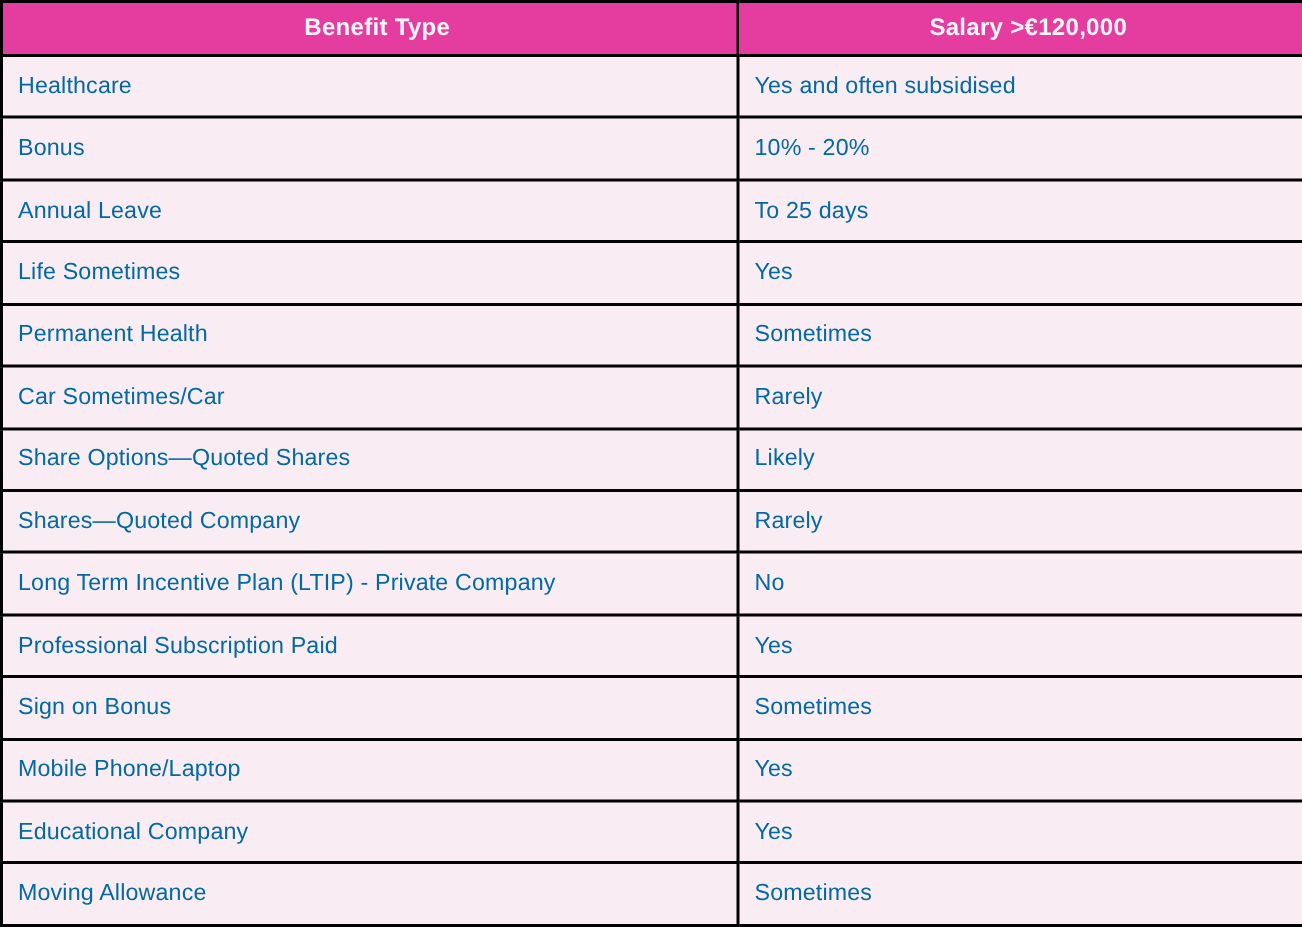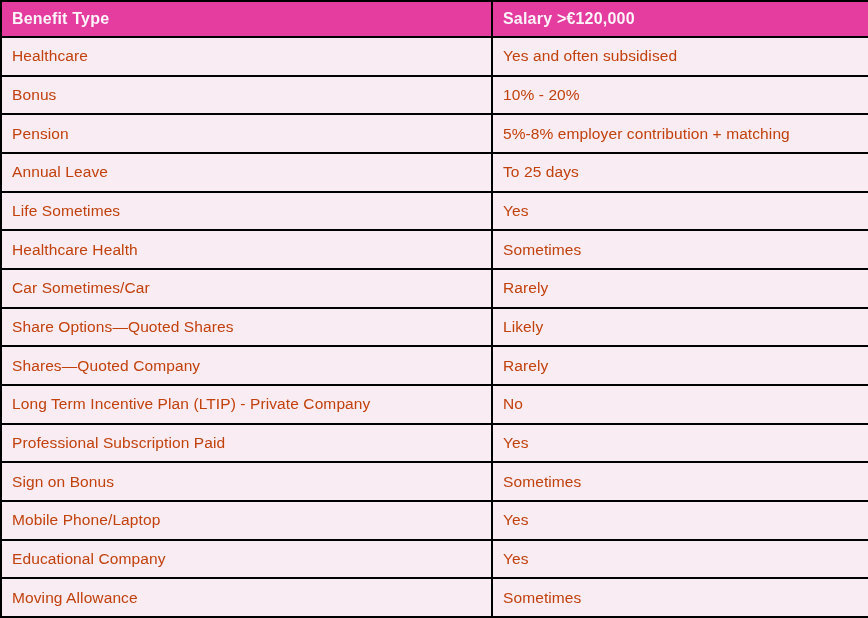--- a/index.html
+++ b/index.html
@@ -29,23 +29,24 @@
     white-space: nowrap;
     overflow: hidden;
   }
   table.benefits th {
     background: #E43C9F;
     color: #FCF5FA;
     font-size: 16px;
     font-weight: bold;
     letter-spacing: 0.2px;
     height: 34px;
+    text-align: center;
   }
   table.benefits td {
-    color: #c2410c;
+    color: #0369a1;
     font-size: 15.5px;
     letter-spacing: 0.1px;
   }
   col.c-benefit { width: 491px; }
   col.c-salary  { width: 377px; }
 </style>
 </head>
 <body>
 
 <table class="benefits">
@@ -62,33 +63,29 @@
   <tbody>
     <tr>
       <td>Healthcare</td>
       <td>Yes and often subsidised</td>
     </tr>
     <tr>
       <td>Bonus</td>
       <td>10% - 20%</td>
     </tr>
     <tr>
-      <td>Pension</td>
-      <td>5%-8% employer contribution + matching</td>
-    </tr>
-    <tr>
       <td>Annual Leave</td>
       <td>To 25 days</td>
     </tr>
     <tr>
       <td>Life Sometimes</td>
       <td>Yes</td>
     </tr>
     <tr>
-      <td>Healthcare Health</td>
+      <td>Permanent Health</td>
       <td>Sometimes</td>
     </tr>
     <tr>
       <td>Car Sometimes/Car</td>
       <td>Rarely</td>
     </tr>
     <tr>
       <td>Share Options—Quoted Shares</td>
       <td>Likely</td>
     </tr>

